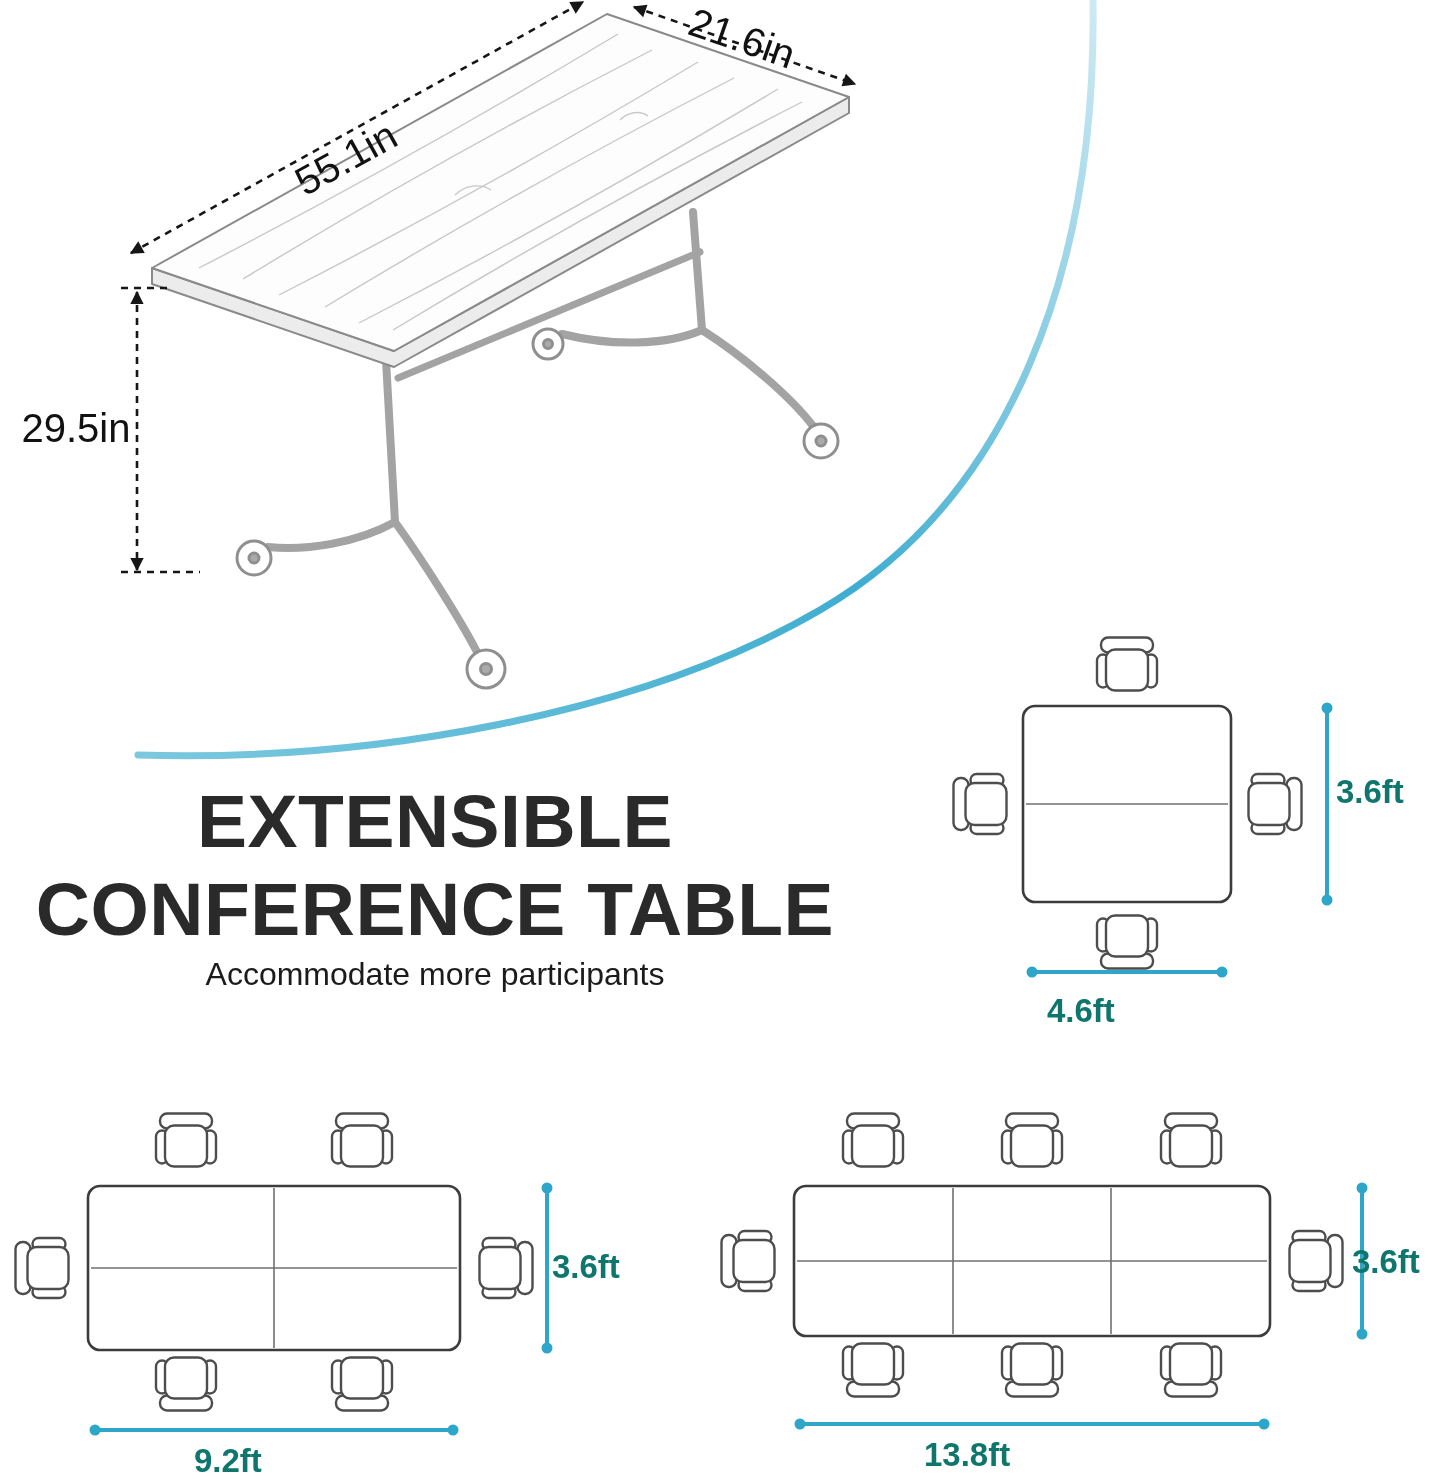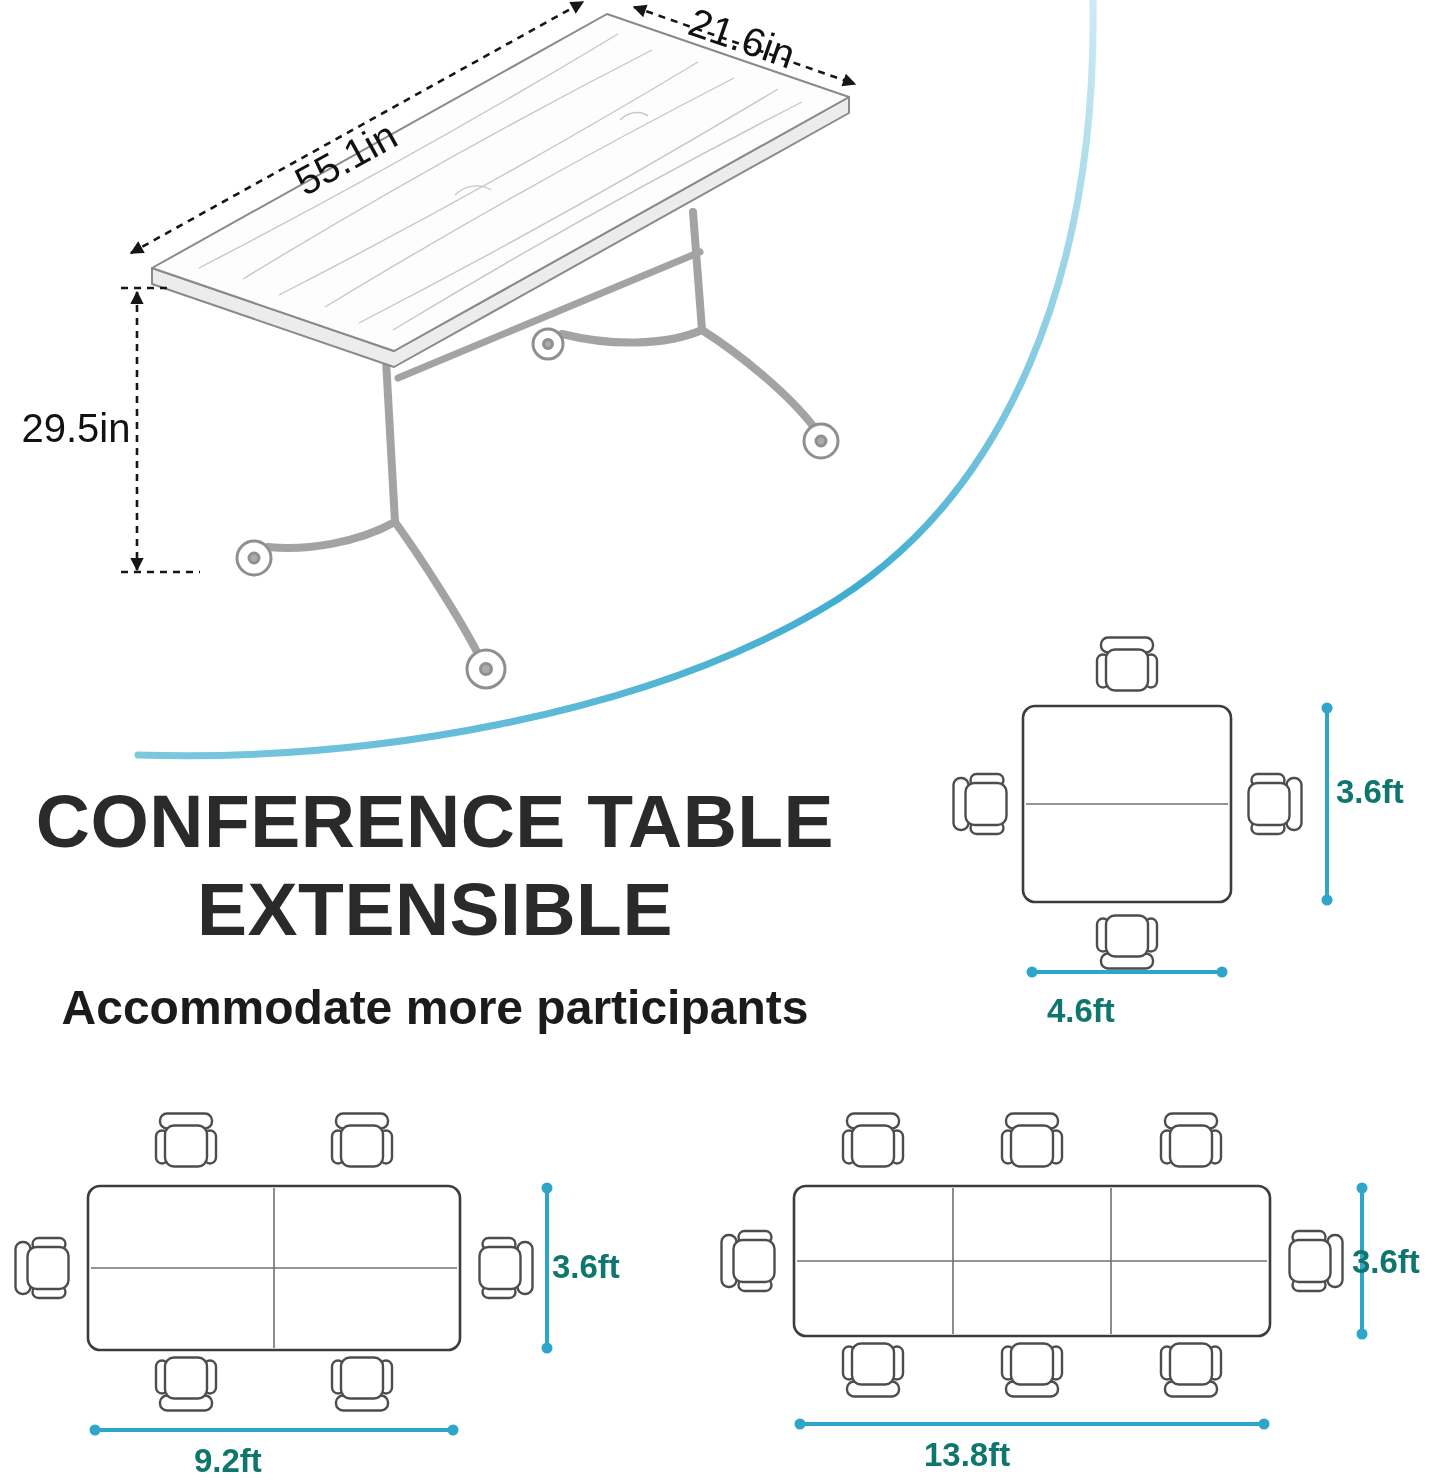--- a/index.html
+++ b/index.html
@@ -8,21 +8,21 @@
   .canvas{position:absolute;left:0;top:0;width:1445px;height:1484px}
   svg.scene{position:absolute;left:0;top:0;display:block}
   .label{position:absolute;text-align:center;color:#141414;white-space:nowrap}
   .dim-iso{font-size:40px;font-weight:400;color:#111}
   .rot-length{transform:rotate(-29deg)}
   .rot-depth{transform:rotate(19deg)}
   .teal-label{position:absolute;font-size:33px;font-weight:700;
     color:#0f766e;white-space:nowrap}
   .heading{position:absolute;left:10px;top:778px;width:850px;text-align:center;color:#2a2a2a}
   .heading .line{font-size:75px;font-weight:800;line-height:1.17;letter-spacing:0.5px}
-  .heading .subtitle{font-size:48px;font-weight:700;margin-top:26px;color:#1b1b1b}
+  .heading .subtitle{font-size:32px;font-weight:400;margin-top:2px;color:#1b1b1b}
 </style>
 </head>
 <body>
 
 <div class="canvas">
 
   <svg class="scene" width="1445" height="1484" viewBox="0 0 1445 1484">
     <defs>
       <marker id="arrowhead" viewBox="0 0 12 12" refX="10" refY="6" markerWidth="16" markerHeight="16" markerUnits="userSpaceOnUse" orient="auto-start-reverse">
         <path d="M1,1 L11,6 L1,11 Z" fill="#161616"></path>
@@ -152,22 +152,22 @@
           <circle cx="1264" cy="1424" r="5.5" stroke="none"></circle>
       </g>
     </g>
   </svg>
 
   <div class="label dim-iso rot-length" style="left:256px;top:136px;width:180px;">55.1in</div>
   <div class="label dim-iso rot-depth" style="left:662px;top:16px;width:160px;">21.6in</div>
   <div class="label dim-iso" style="left:12px;top:406px;width:128px;">29.5in</div>
 
   <div class="heading">
+    <div class="line">EXTENSIBLE</div>
     <div class="line">CONFERENCE TABLE</div>
-    <div class="line">EXTENSIBLE</div>
     <div class="subtitle">Accommodate more participants</div>
   </div>
 
   <div class="teal-label" style="left:1336px;top:773px;width:106px;">3.6ft</div>
   <div class="teal-label" style="left:1047px;top:992px;width:160px;">4.6ft</div>
 
   <div class="teal-label" style="left:552px;top:1248px;width:104px;">3.6ft</div>
   <div class="teal-label" style="left:194px;top:1442px;width:160px;">9.2ft</div>
 
   <div class="teal-label" style="left:1352px;top:1243px;width:92px;">3.6ft</div>

